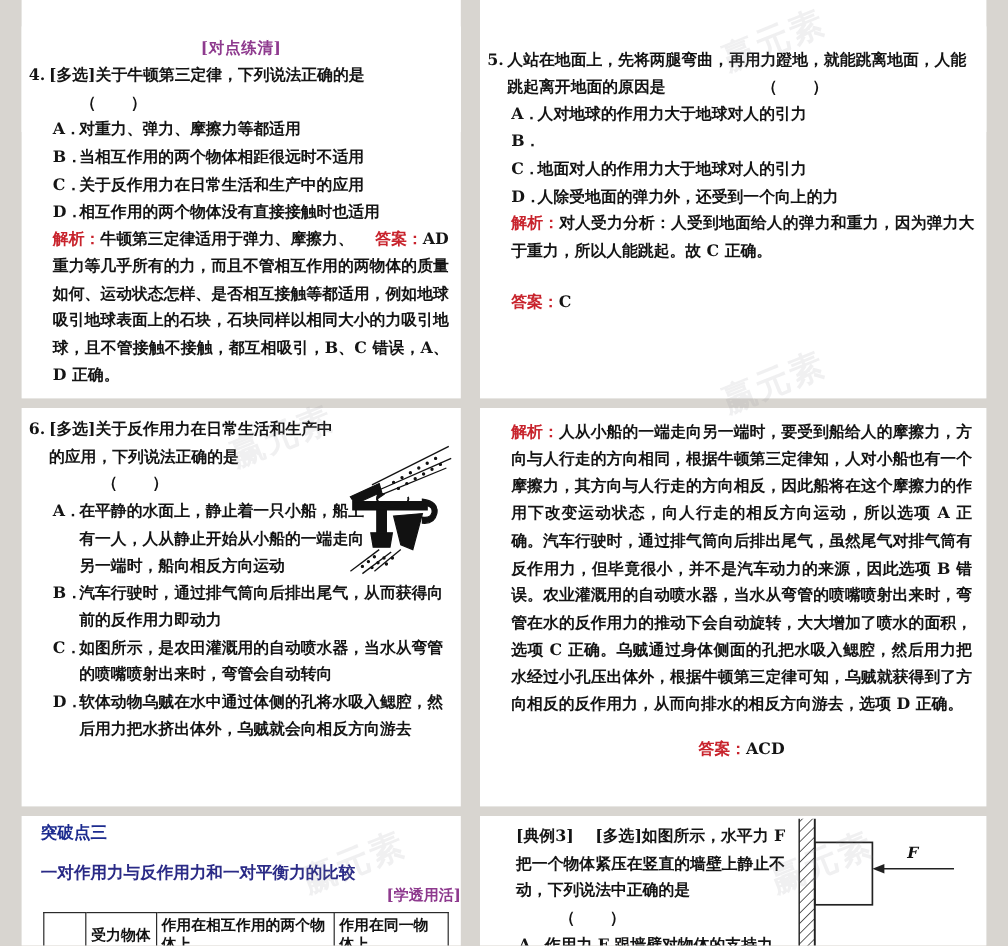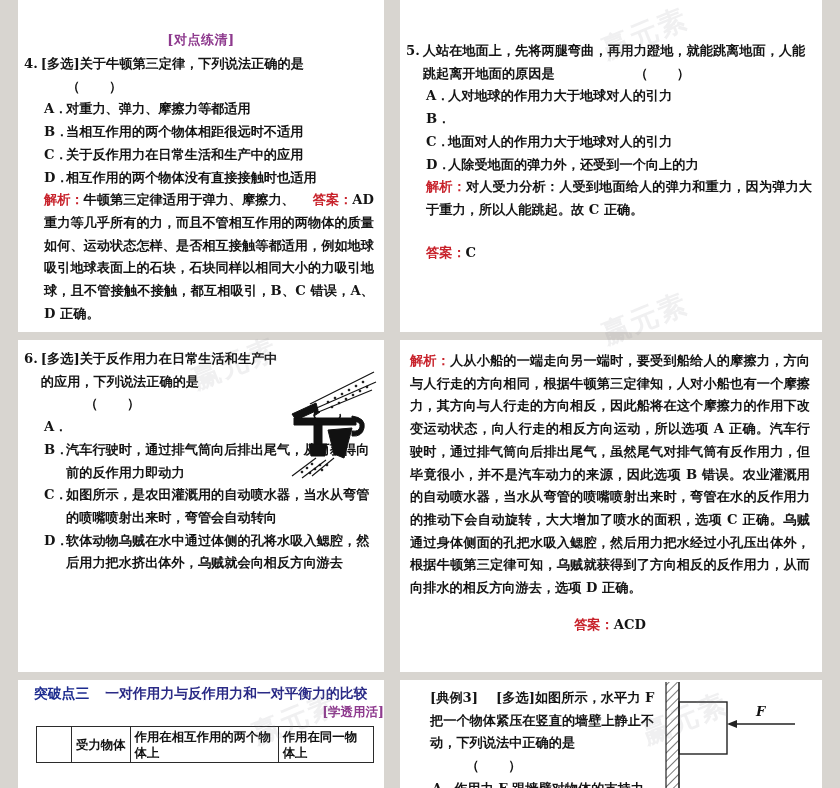--- a/index.html
+++ b/index.html
@@ -114,20 +114,21 @@
   
   .bp-head {
     display: flex;
     align-items: baseline;
     justify-content: flex-start;
     gap: 16px;
     padding: 5px 0 0 16px;
     color: #1f1f8c;
     font-weight: 700;
     font-size: 13.8px;
+    flex-direction: column;
   }
   .bp-tag { color: #1c2b8f; }
   .bp-title { color: #2a2a86; }
 
   .sub-head {
     text-align: right;
     color: #8e3a8e;
     font-weight: 700;
     font-size: 12.5px;
     margin-top: 1px;
@@ -328,38 +329,39 @@
     </div>
 
     <div class="q-block" style="padding-top:8px">
       <div class="q-line" style="max-width:262px">
         <span class="q-num">6.</span>
         <span class="q-text"><span>[多选]</span><span>关于反作用力在日常生活和生产中的应用，下列说法正确的是</span><span class="q-paren" style="margin-left:44px">（     ）</span></span>
       </div>
 
       <div class="opt" style="max-width:262px">
         <span class="opt-key">A．</span>
+        <span class="opt-body">在平静的水面上，静止着一只小船，船上有一人，人从静止开始从小船的一端走向另一端时，船向相反方向运动</span>
       </div>
       <div class="opt">
         <span class="opt-key">B．</span>
         <span class="opt-body">汽车行驶时，通过排气筒向后排出尾气，从而获得向前的反作用力即动力</span>
       </div>
       <div class="opt">
         <span class="opt-key">C．</span>
         <span class="opt-body">如图所示，是农田灌溉用的自动喷水器，当水从弯管的喷嘴喷射出来时，弯管会自动转向</span>
       </div>
       <div class="opt">
         <span class="opt-key">D．</span>
         <span class="opt-body">软体动物乌贼在水中通过体侧的孔将水吸入鳃腔，然后用力把水挤出体外，乌贼就会向相反方向游去</span>
       </div>
     </div>
   </div>
 
   <div class="panel col-right row-3">
-    <div class="q-block" style="padding:10px 12px 0 10px">
+    <div class="q-block" style="padding:10px 12px 0 26px">
       <div class="analysis-flow" style="padding-left:0">
         <span class="lbl-red">解析：</span><span>人从小船的一端走向另一端时，要受到船给人的摩擦力，方向与人行走的方向相同，根据牛顿第三定律知，人对小船也有一个摩擦力，其方向与人行走的方向相反，因此船将在这个摩擦力的作用下改变运动状态，向人行走的相反方向运动，所以选项 A 正确。汽车行驶时，通过排气筒向后排出尾气，虽然尾气对排气筒有反作用力，但毕竟很小，并不是汽车动力的来源，因此选项 B 错误。农业灌溉用的自动喷水器，当水从弯管的喷嘴喷射出来时，弯管在水的反作用力的推动下会自动旋转，大大增加了喷水的面积，选项 C 正确。乌贼通过身体侧面的孔把水吸入鳃腔，然后用力把水经过小孔压出体外，根据牛顿第三定律可知，乌贼就获得到了方向相反的反作用力，从而向排水的相反方向游去，选项 D 正确。</span>
       </div>
       <div class="ans-block" style="padding-left:0; text-align:center; margin-top:14px">
         <span class="lbl-red">答案：</span><span>ACD</span>
       </div>
     </div>
   </div>
 
   <div class="panel col-left row-4">

